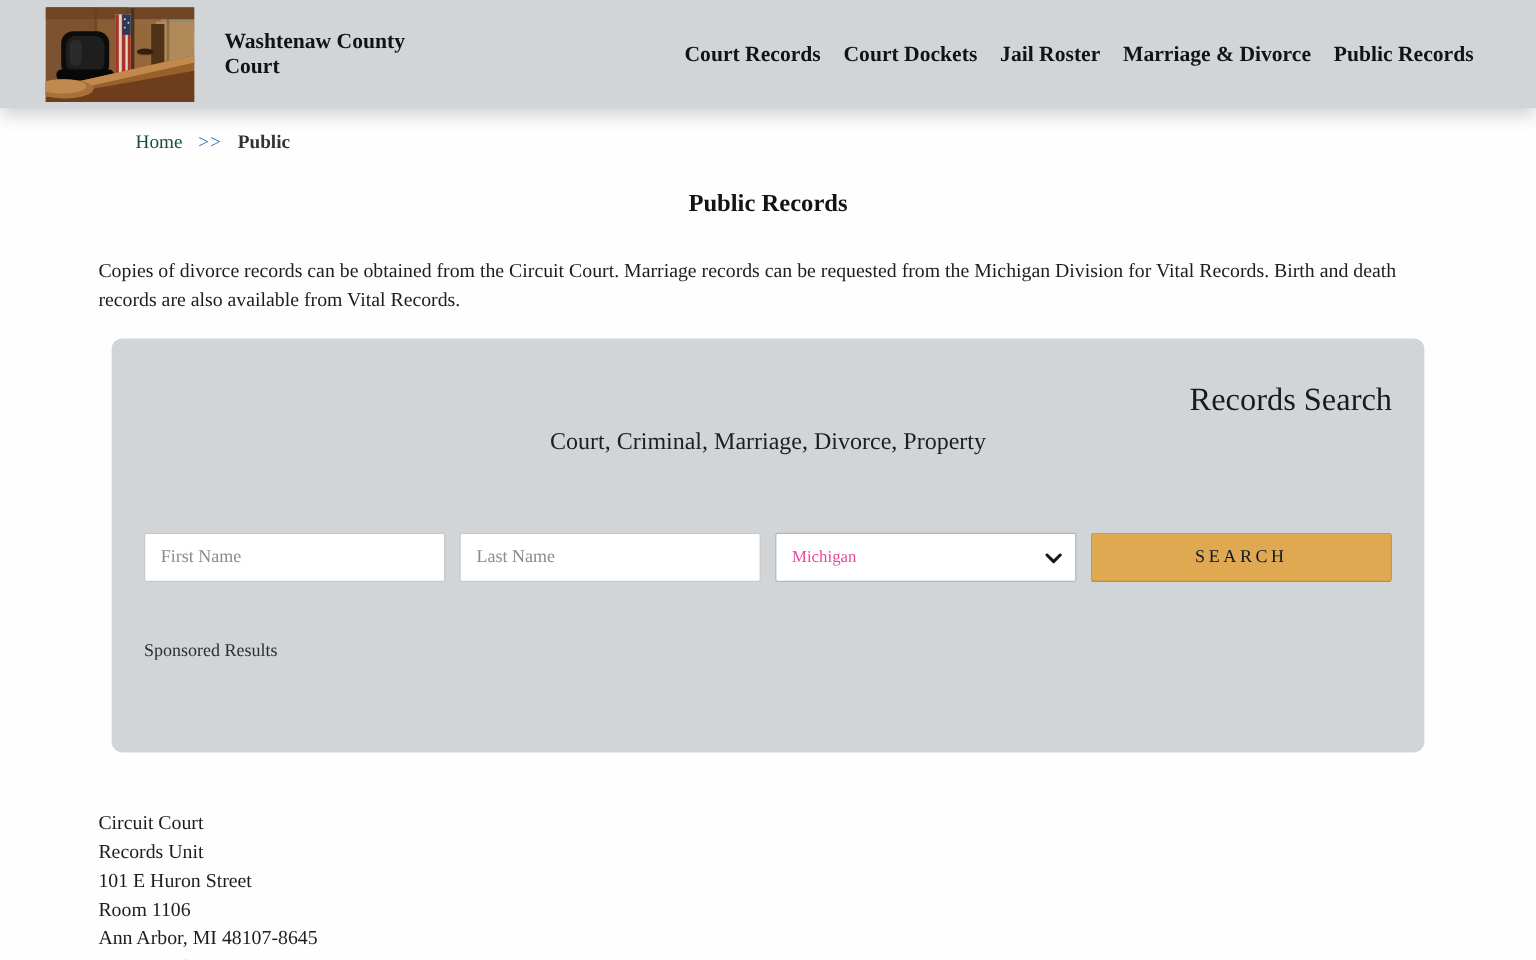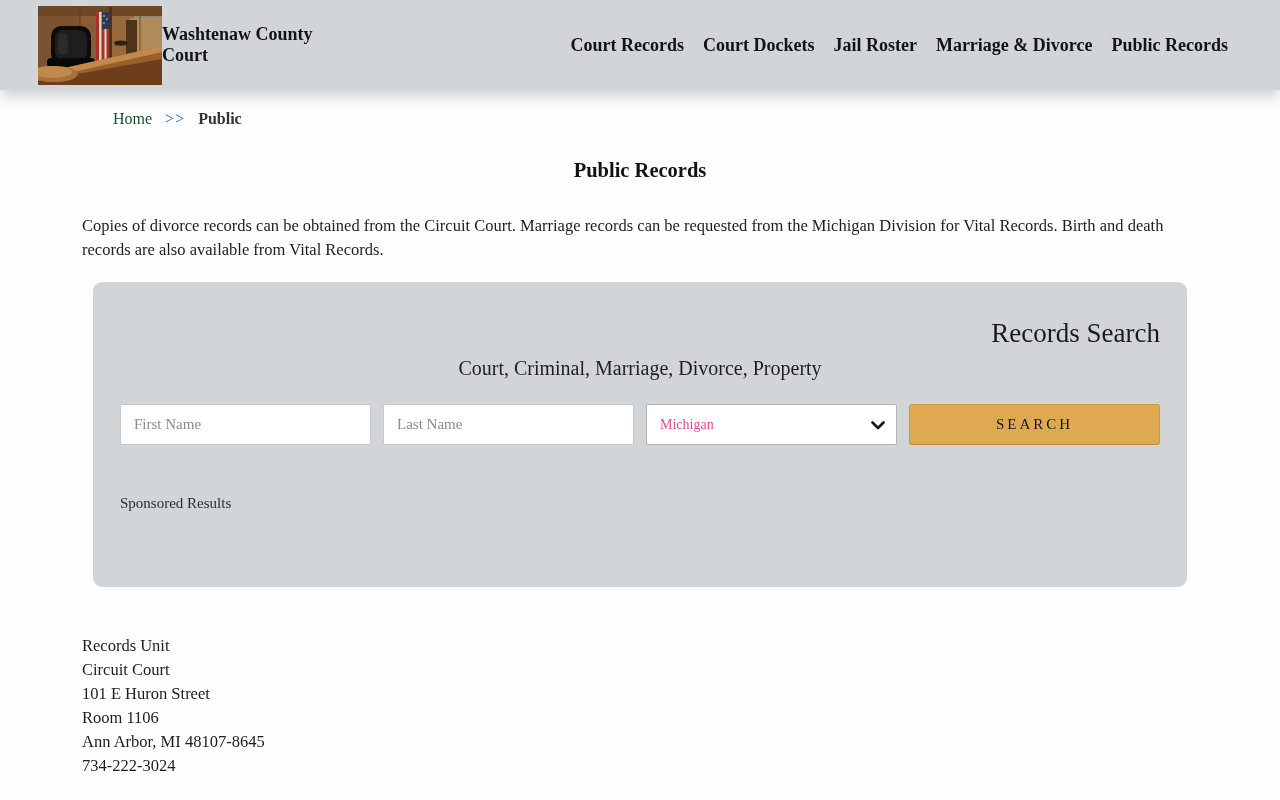--- a/index.html
+++ b/index.html
@@ -29,20 +29,21 @@
   }
   .logo {
     margin-left: 38px;
     width: 124px;
     height: 79px;
     flex: 0 0 auto;
     cursor: pointer;
     display: block;
   }
   .site-title {
+    margin-left: 25px;
     width: 190px;
     font-size: 18px;
     font-weight: 700;
     line-height: 21px;
     color: #131313;
     cursor: pointer;
   }
   .nav {
     margin-left: auto;
     margin-right: 52px;
@@ -116,21 +117,21 @@
   }
   .panel-subtitle {
     margin: 8px 0 0 0;
     text-align: center;
     font-size: 20px;
     color: #1e1e1e;
   }
   .form-row {
     display: flex;
     gap: 12px;
-    margin-top: 24px;
+    margin-top: 64px;
   }
   .form-row > .field { flex: 1 1 0; min-width: 0; }
   .text-input {
     width: 100%;
     height: 41px;
     border: 1px solid #c9c9c9;
     border-radius: 2px;
     padding: 0 13px;
     font-size: 15px;
     font-family: "Liberation Serif", "DejaVu Serif", serif;
@@ -279,22 +280,22 @@
         </div>
         <div class="field">
           <button class="search-button">SEARCH</button>
         </div>
       </div>
 
       <div class="sponsored">Sponsored Results</div>
     </div>
 
     <div class="address">
+      <div>Circuit Court</div>
       <div>Records Unit</div>
-      <div>Circuit Court</div>
       <div>101 E Huron Street</div>
       <div>Room 1106</div>
       <div>Ann Arbor, MI 48107-8645</div>
       <div>734-222-3024</div>
     </div>
 
   </div>
 </div>
 
 </body></html>

